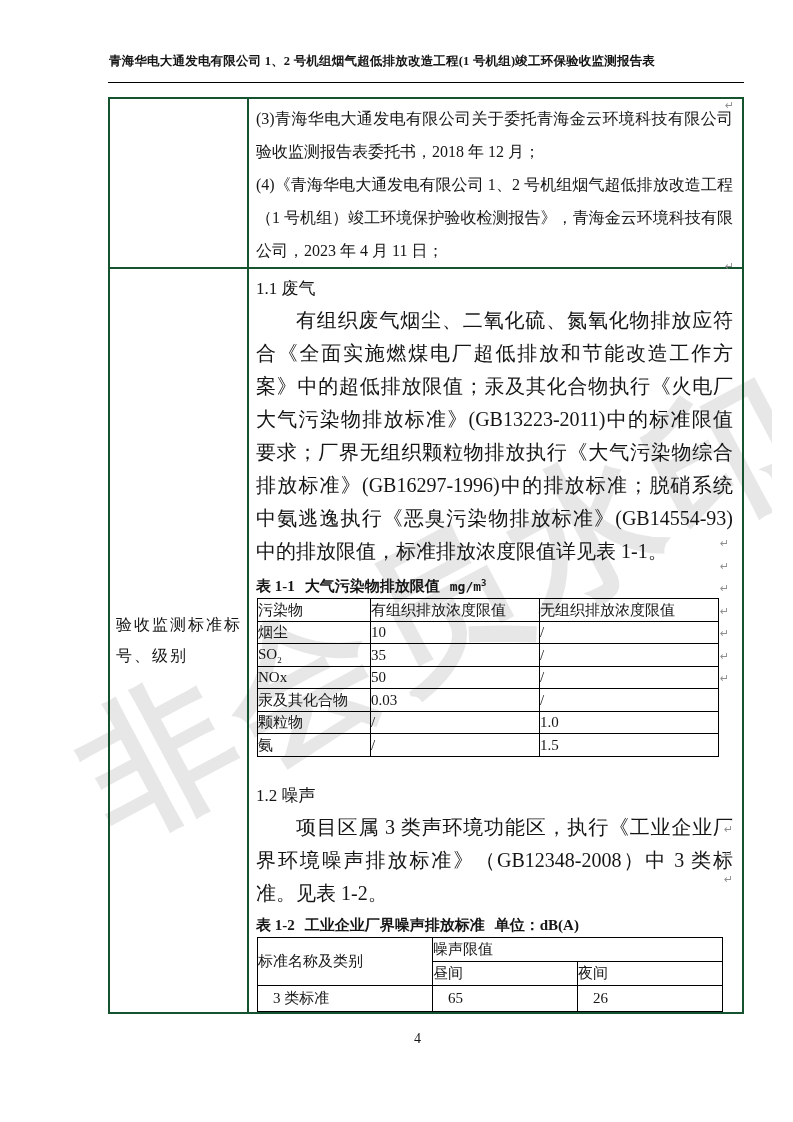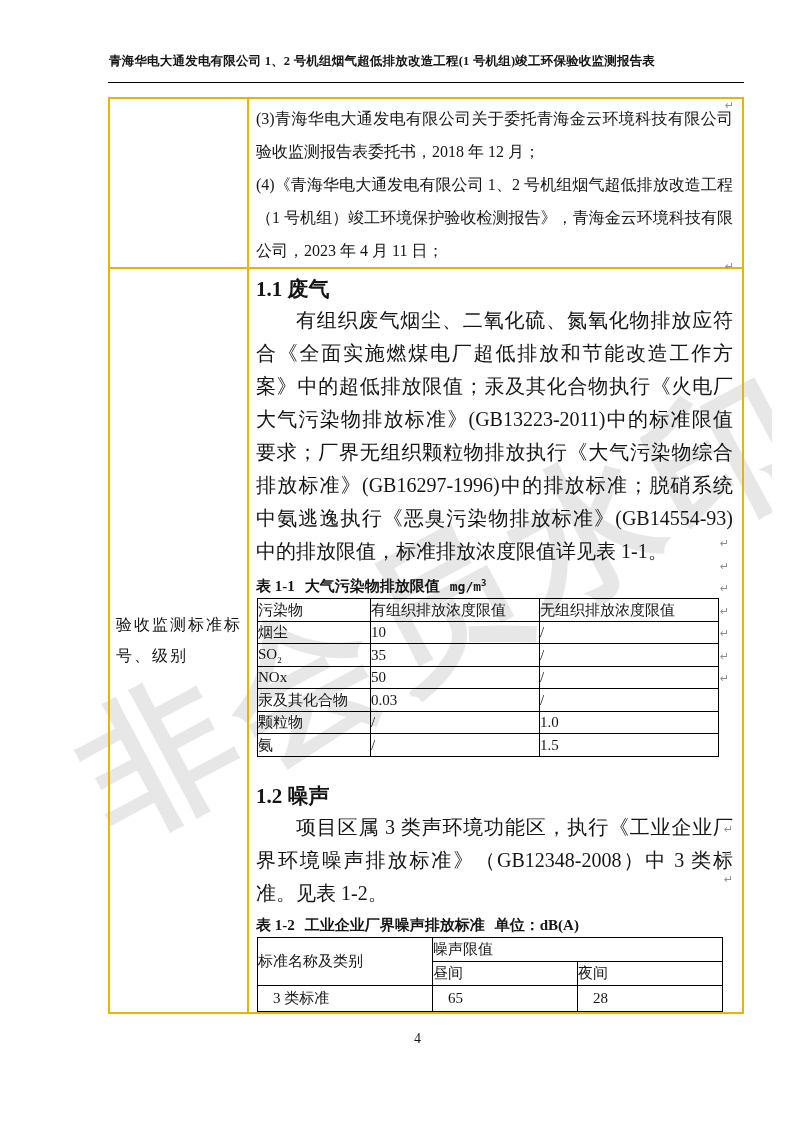--- a/index.html
+++ b/index.html
@@ -23,28 +23,28 @@
     position:absolute; left:30px; top:520px; width:740px; z-index:1;
     text-align:center; transform:rotate(-28deg); transform-origin:center;
     font-size:150px; font-weight:bold; color:#e7e7e7; letter-spacing:10px;
     white-space:nowrap; pointer-events:none; user-select:none;
   }
   
   table.outer {
     position:absolute; left:87px; top:97px; width:636px; height:910px;
     border-collapse:collapse; table-layout:fixed; z-index:2;
   }
-  table.outer > tbody > tr > td { border:2px solid #eab308; background:transparent; }
+  table.outer > tbody > tr > td { border:2px solid #14532d; background:transparent; }
   td.label-col { width:139px; vertical-align:middle; padding:0 0 0 6px;
     font-size:16px; letter-spacing:2px; line-height:31px; }
   td.content-col { vertical-align:top; padding:3px 9px 0 7px; }
   tr.row-docs { height:160px; }
   
   .doc-item { font-size:16px; line-height:33px; text-align:justify; }
-  .sec-heading { font-size:21px; font-weight:bold; line-height:28px; margin:3px 0 1px 0; }
+  .sec-heading { font-size:17px; font-weight:normal; line-height:28px; margin:3px 0 1px 0; }
   .para { font-size:20px; line-height:33px; text-align:justify; text-indent:2em; margin:0; }
   
   .tbl-caption { width:462px; text-align:left; font-weight:bold; font-size:15px;
     line-height:22px; margin-top:4px; }
   .tbl-caption .cap-label { margin-right:10px; }
   .tbl-caption .cap-unit { margin-left:10px; font-family:"DejaVu Sans Mono", monospace; font-size:13px; }
   .tbl-caption sup { font-size:9px; }
   
   table.inner { border-collapse:collapse; table-layout:fixed; margin-left:1px; }
   table.inner td { border:1.5px solid #000; text-align:left; vertical-align:middle;
@@ -156,21 +156,21 @@
                 <td rowspan="2">标准名称及类别</td>
                 <td colspan="2">噪声限值</td>
               </tr>
               <tr>
                 <td>昼间</td>
                 <td>夜间</td>
               </tr>
               <tr>
                 <td class="data-row">3 类标准</td>
                 <td class="data-row num">65</td>
-                <td class="data-row num">28</td>
+                <td class="data-row num">26</td>
               </tr>
             </tbody>
           </table>
 
         </td>
       </tr>
     </tbody>
   </table>
 
   <span class="pm" style="left:704px;top:100px;">↵</span>

